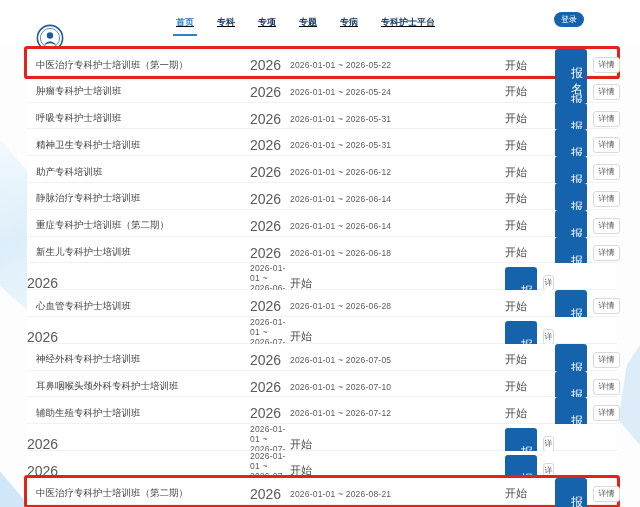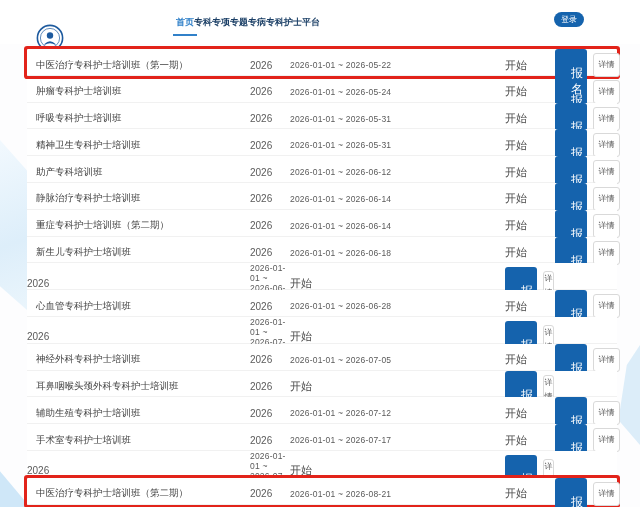--- a/index.html
+++ b/index.html
@@ -43,21 +43,21 @@
   .logo-emblem { width: 28px; height: 28px; }
   .logo-text-title {
     font-size: 16px; font-weight: normal; letter-spacing: 3px;
     color: var(--navy); line-height: 15px; white-space: nowrap; margin-top: 40px;
   }
   .logo-text-sub {
     font-size: 6.5px; color: #2f77bd; letter-spacing: 0.4px; white-space: nowrap;
   }
   .nav {
     position: absolute; left: 176px; top: 0; height: 44px;
-    display: flex; align-items: center; 
+    display: flex; align-items: center; gap: 23px; text-decoration: underline;
   }
   .nav-item {
     position: relative; font-size: 9px; font-weight: bold;
     color: #1b3f66; cursor: pointer; padding: 6px 0; white-space: nowrap;
   }
   .nav-item.active { color: var(--active-nav); }
   .nav-item.active::after {
     content: ""; position: absolute; left: 50%; transform: translateX(-50%);
     bottom: -1px; width: 24px; height: 2px; background: var(--active-nav);
   }
@@ -83,34 +83,34 @@
     border-bottom: 1px solid #f1f1f1;
     background: #fff;
     font-size: 9px; color: #4a4a4a;
   }
   .row.highlighted {
     box-shadow: 0 0 0 3px var(--highlight-red);
     border-radius: 1px;
     z-index: 2;
   }
   .cell-name { padding-left: 9px; font-size: 9.5px; color: #3f3f3f; white-space: nowrap; overflow: hidden; }
-  .cell-year { font-size: 10px; color: #5a5a5a; }
+  .cell-year { font-size: 14px; color: #5a5a5a; }
   .cell-dates { font-size: 8.5px; color: #5a5a5a; letter-spacing: 0.2px; }
   .cell-status { font-size: 11px; color: #4a4a4a; }
   .cell-actions {
     display: flex; justify-content: flex-end; align-items: center;
     gap: 6px; padding-right: 1px;
   }
   .btn-signup {
     width: 32px; height: 16px; background: var(--accent); color: #fff;
     border: none; border-radius: 3px; font-size: 12px; cursor: pointer;
     font-family: inherit; line-height: 16px; text-align: center; padding: 16px;
   }
   .btn-details {
-    width: 27px; height: 24px; background: #fff; color: #555;
+    width: 27px; height: 16px; background: #fff; color: #555;
     border: 1px solid #d9d9d9; border-radius: 3px; font-size: 8px;
     cursor: pointer; font-family: inherit; line-height: 14px; text-align: center; padding: 0;
   }
 </style>
 </head>
 <body>
 
 <div class="top-hairline"></div>
 <div class="deco deco-left"></div>
 <div class="deco deco-bottom-left"></div>
@@ -274,40 +274,40 @@
     <span class="cell-status">开始</span>
     <span class="cell-actions">
       <button class="btn-signup">报名</button>
       <button class="btn-details">详情</button>
     </span>
   </div>
 
   <div class="row">
     <span class="cell-name">耳鼻咽喉头颈外科专科护士培训班</span>
     <span class="cell-year">2026</span>
+    <span class="cell-dates">2026-01-01 ~ 2026-07-10</span>
     <span class="cell-status">开始</span>
     <span class="cell-actions">
       <button class="btn-signup">报名</button>
       <button class="btn-details">详情</button>
     </span>
   </div>
 
   <div class="row">
     <span class="cell-name">辅助生殖专科护士培训班</span>
     <span class="cell-year">2026</span>
     <span class="cell-dates">2026-01-01 ~ 2026-07-12</span>
     <span class="cell-status">开始</span>
     <span class="cell-actions">
       <button class="btn-signup">报名</button>
       <button class="btn-details">详情</button>
     </span>
   </div>
 
   <div class="row">
-    <span class="cell-name">手术室专科护士培训班</span>
     <span class="cell-year">2026</span>
     <span class="cell-dates">2026-01-01 ~ 2026-07-17</span>
     <span class="cell-status">开始</span>
     <span class="cell-actions">
       <button class="btn-signup">报名</button>
       <button class="btn-details">详情</button>
     </span>
   </div>
 
   <div class="row">

